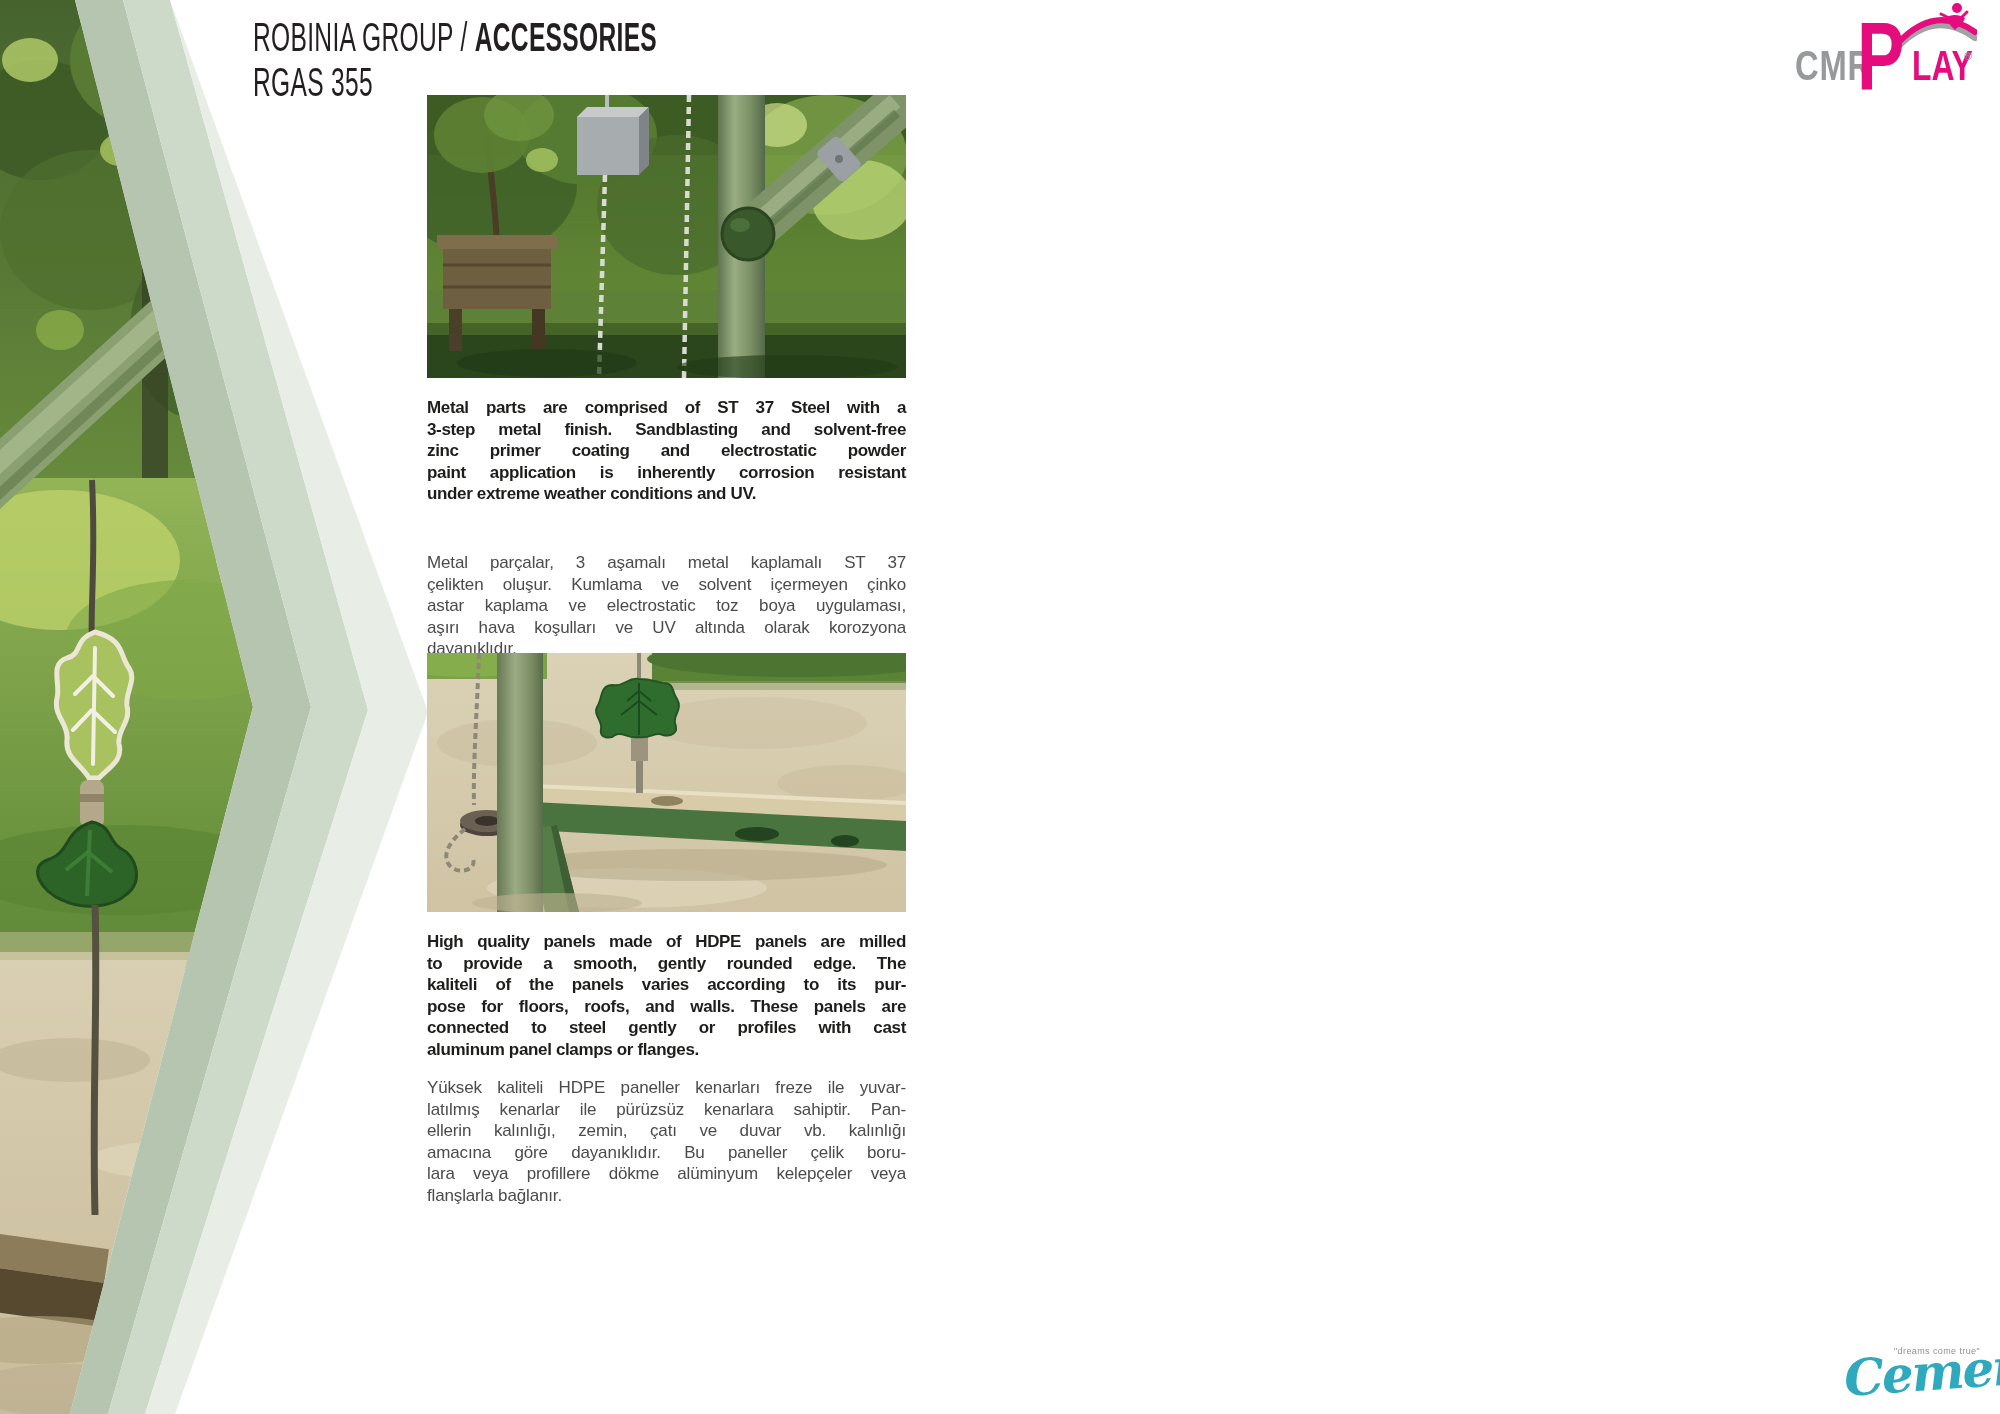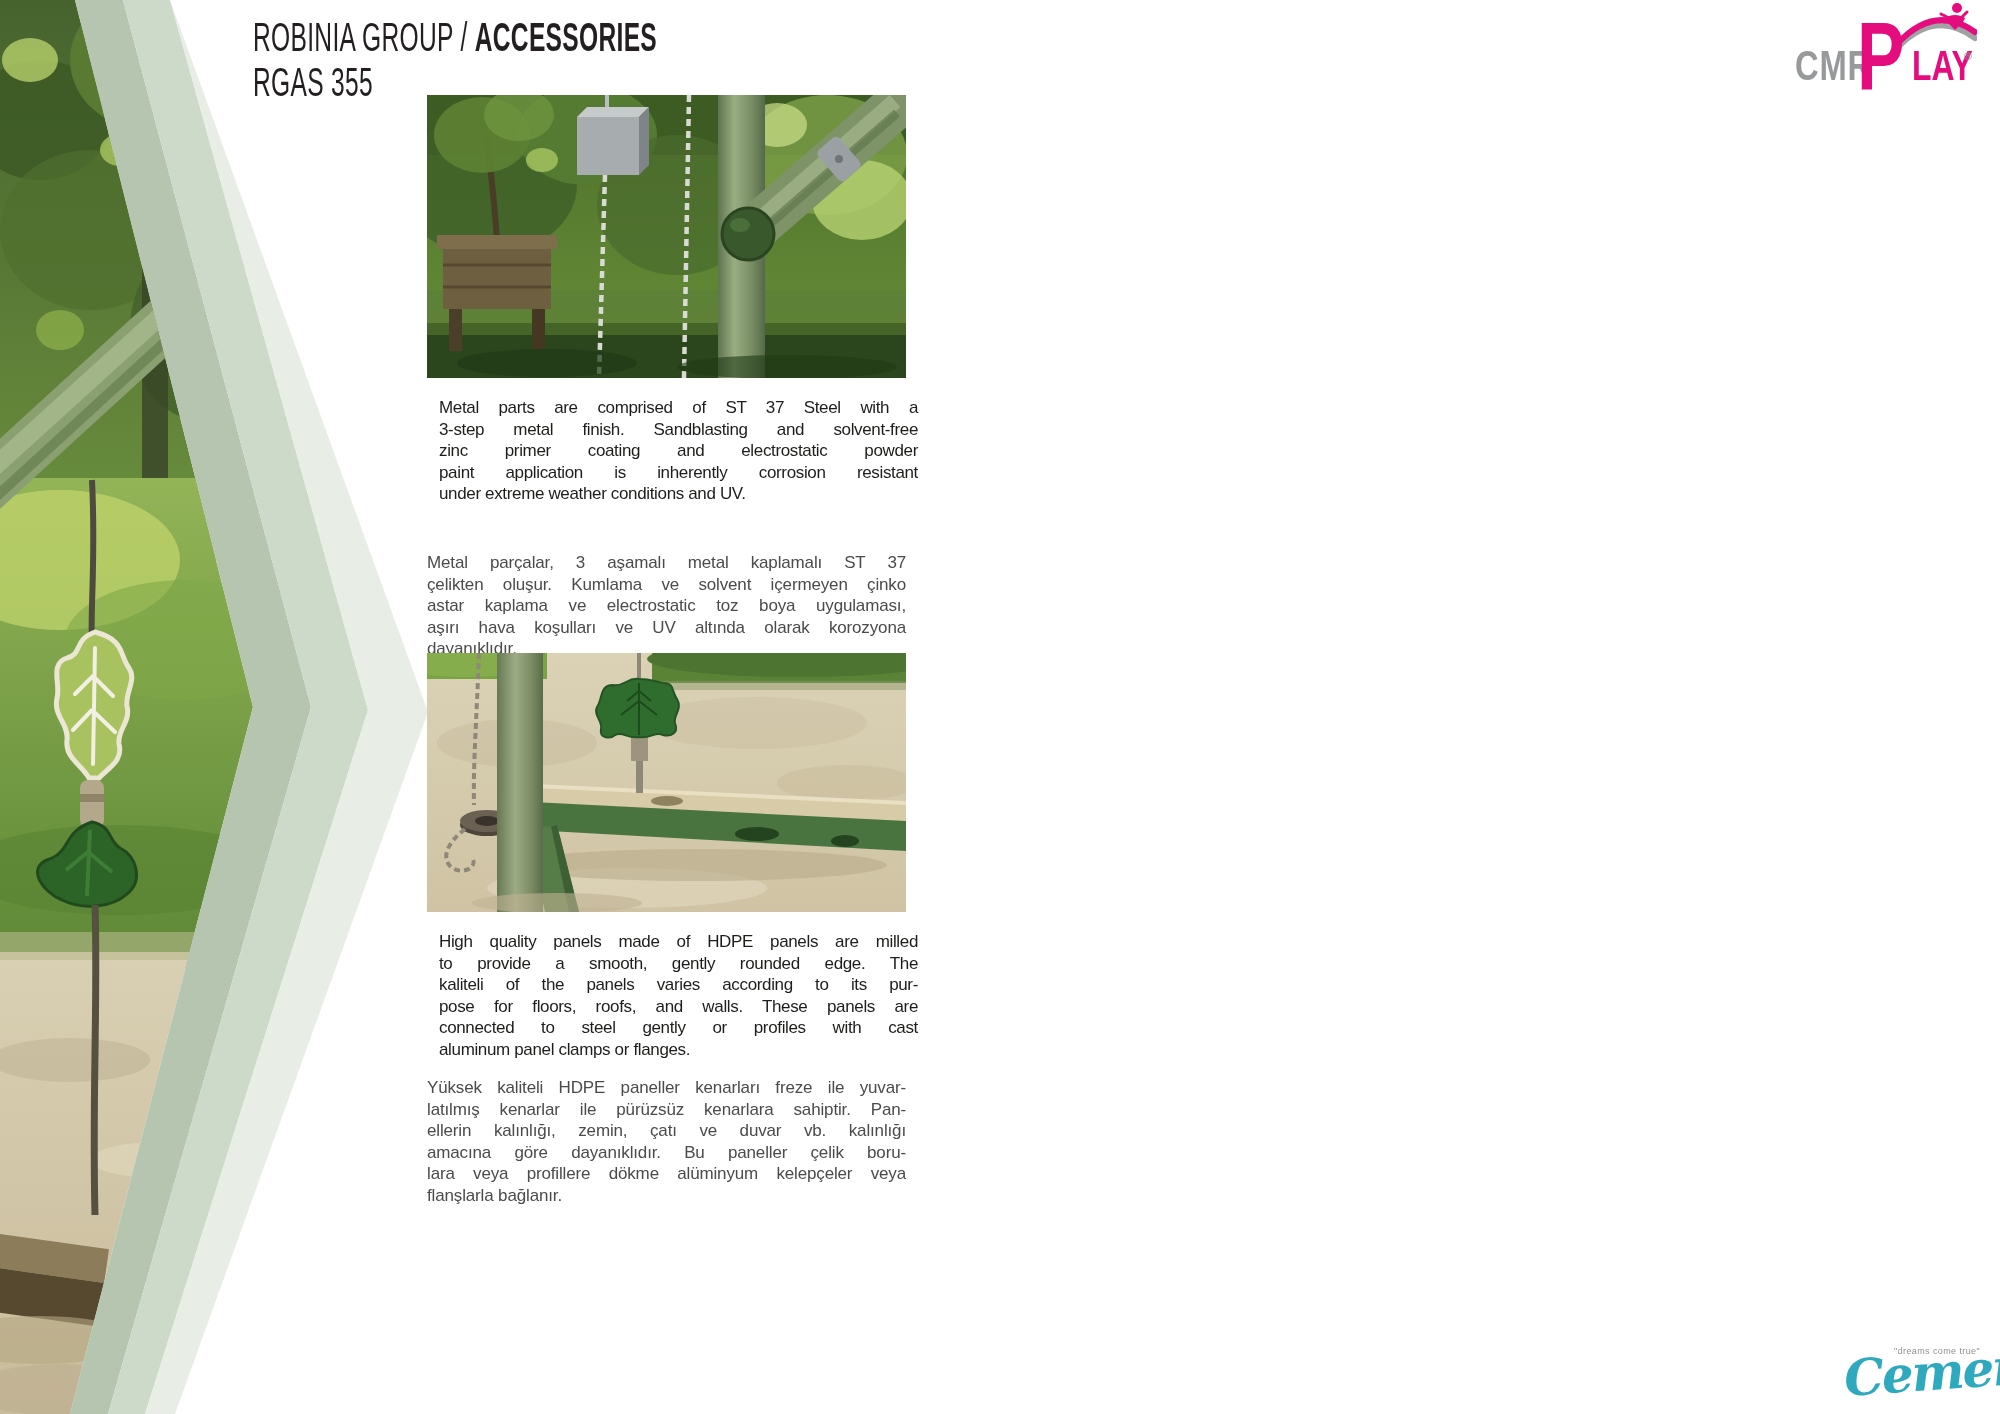--- a/index.html
+++ b/index.html
@@ -11,21 +11,21 @@
   .title-block{position:absolute;left:253px;top:14px;transform:scaleX(.60);transform-origin:0 0;
                color:var(--ink);white-space:nowrap;}
   .title-line1{font-size:41px;line-height:46px;font-weight:400;letter-spacing:.5px;}
   .title-line1 .t-bold{font-weight:700;}
   .title-line2{font-size:41px;line-height:44px;font-weight:400;letter-spacing:.5px;}
 
   
   .para{position:absolute;left:427px;width:479px;}
   .para .line{text-align:justify;text-align-last:justify;line-height:21.6px;}
   .para .line:last-child{text-align-last:left;}
-  .para.en{color:var(--body-text);font-weight:400;font-size:17px;letter-spacing:-.35px;margin-left:12px;}
+  .para.en{color:var(--body-text);font-weight:700;font-size:17px;letter-spacing:-.35px;}
   .para.tr{color:var(--body-text-light);font-weight:400;font-size:17px;letter-spacing:-.15px;}
   .photo{position:absolute;left:427px;display:block;}
 
   
   .cmr-logo{position:absolute;left:1795px;top:0;width:190px;height:112px;}
   .cmr-logo .cmr{position:absolute;left:0px;top:46px;font-size:42px;font-weight:700;
       color:var(--logo-gray);transform:scaleX(.78);transform-origin:0 0;letter-spacing:1px;line-height:40px;}
   .cmr-logo .bigp{position:absolute;left:62px;top:8px;font-size:96px;font-weight:800;
       color:var(--logo-magenta);transform:scaleX(.74);transform-origin:0 0;line-height:96px;}
   .cmr-logo .lay{position:absolute;left:117px;top:46px;font-size:42px;font-weight:700;

